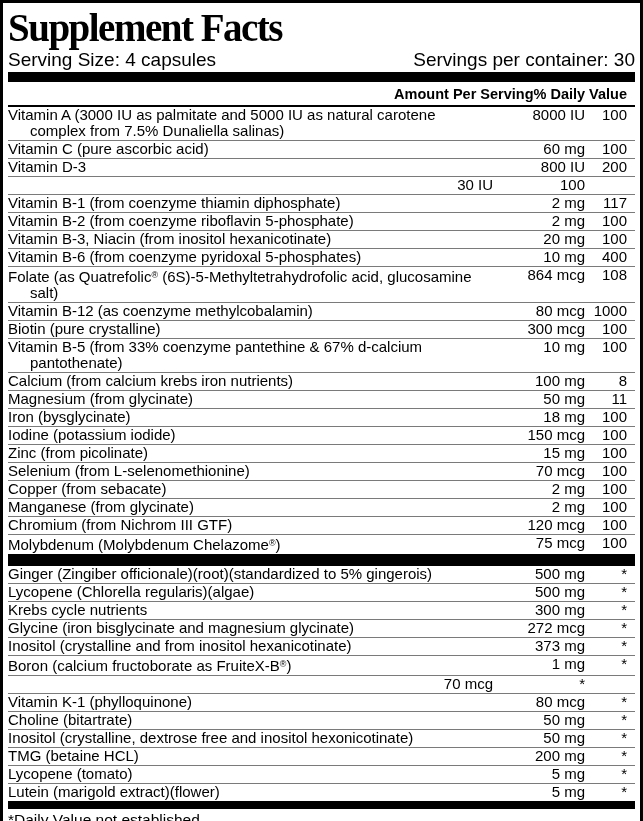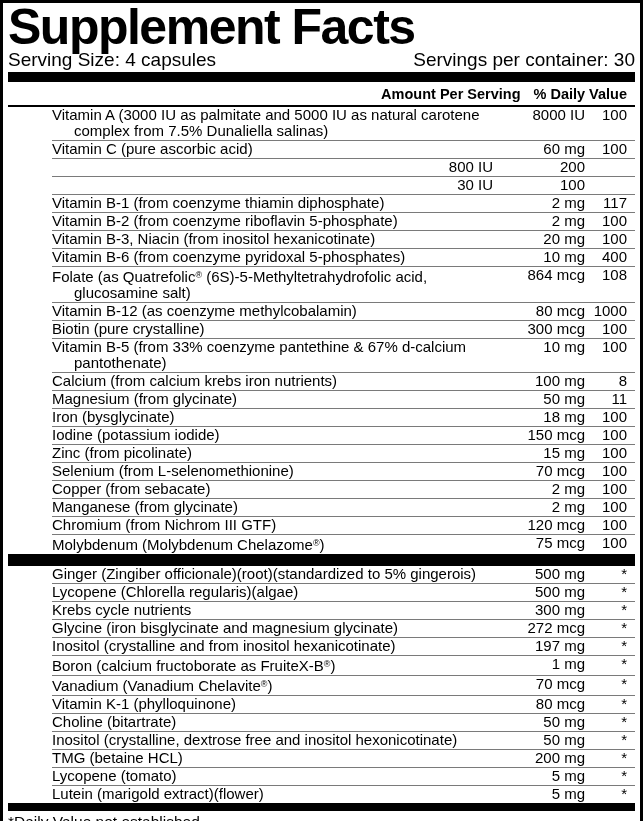--- a/index.html
+++ b/index.html
@@ -1,26 +1,26 @@
 <!DOCTYPE html>
 <html><head>
 <meta charset="utf-8">
 <style>
   html,body{margin:0;padding:0;background:#fff;}
   body{width:643px;height:821px;font-family:"Liberation Sans",sans-serif;color:#000;-webkit-font-smoothing:antialiased;}
   .label-box{box-sizing:border-box;width:643px;border:3px solid #000;padding:0 5px;background:#fff;}
-  .title{font-family:Liberation Sans, sans-serif;font-weight:bold;font-size:50px;line-height:43px;letter-spacing:-1.5px;padding-top:3px;white-space:nowrap;}
+  .title{font-family:Liberation Serif, serif;font-weight:bold;font-size:39px;line-height:43px;letter-spacing:-1.5px;padding-top:3px;white-space:nowrap;}
   .serving-line{display:flex;justify-content:space-between;font-size:19px;line-height:21px;}
   .bar{background:#000;}
   .bar-1{height:10px;margin:2px 0 3px 0;}
   .bar-2{height:12px;}
   .bar-3{height:8px;}
-  .col-header{display:flex;justify-content:flex-end;align-items:baseline;gap:13px;font-weight:bold;font-size:14.5px;line-height:15px;padding:2px 8px 2.5px 0;border-bottom:2.5px solid #000;}
+  .col-header{display:flex;justify-content:flex-end;align-items:baseline;font-weight:bold;font-size:14.5px;line-height:15px;padding:2px 8px 2.5px 0;border-bottom:2.5px solid #000;}
   .rows{display:block;}
-  .row{display:grid;grid-template-columns:1fr 92px 42px;padding:0.5px 8px 0.5px 0;border-top:1px solid #7a7a7a;font-size:15px;line-height:16px;align-items:start;margin-left:44px;}
+  .row{display:grid;grid-template-columns:1fr 92px 42px;padding:0.5px 8px 0.5px 0;border-top:1px solid #7a7a7a;font-size:15px;line-height:16px;align-items:start;}
   .rows .row:first-child{border-top:none;}
   .cell-name{padding-left:22px;text-indent:-22px;}
   .cell-amount,.cell-dv{text-align:right;white-space:nowrap;}
   .it{text-align:center;}
   .sup{font-size:9px;vertical-align:4px;}
   .footnote{font-size:15.5px;line-height:16px;padding:3px 0 3.5px 0;}
 </style>
 </head>
 <body>
 
@@ -45,20 +45,21 @@
     <span class="cell-name"><span>Vitamin A (3000 IU as palmitate and 5000 IU as natural carotene complex from 7.5% Dunaliella salinas)</span></span>
     <span class="cell-amount">8000 IU</span>
     <span class="cell-dv">100</span>
   </div>
       <div class="row">
     <span class="cell-name"><span>Vitamin C (pure ascorbic acid)</span></span>
     <span class="cell-amount">60 mg</span>
     <span class="cell-dv">100</span>
   </div>
       <div class="row">
+    <span class="cell-name"><span>Vitamin D-3</span></span>
     <span class="cell-amount">800 IU</span>
     <span class="cell-dv">200</span>
   </div>
       <div class="row">
     <span class="cell-amount">30 IU</span>
     <span class="cell-dv">100</span>
   </div>
       <div class="row">
     <span class="cell-name"><span>Vitamin B-1 (from coenzyme thiamin diphosphate)</span></span>
     <span class="cell-amount">2 mg</span>
@@ -169,30 +170,29 @@
     <span class="cell-amount">300 mg</span>
     <span class="cell-dv">*</span>
   </div>
       <div class="row">
     <span class="cell-name"><span>Glycine (iron bisglycinate and magnesium glycinate)</span></span>
     <span class="cell-amount">272 mcg</span>
     <span class="cell-dv">*</span>
   </div>
       <div class="row">
     <span class="cell-name"><span>Inositol (crystalline and from inositol hexanicotinate)</span></span>
-    <span class="cell-amount">197 mg</span>
+    <span class="cell-amount">373 mg</span>
     <span class="cell-dv">*</span>
   </div>
       <div class="row">
     <span class="cell-name"><span>Boron (calcium fructoborate as FruiteX-B</span><span class="sup">®</span><span>)</span></span>
     <span class="cell-amount">1 mg</span>
     <span class="cell-dv">*</span>
   </div>
       <div class="row">
-    <span class="cell-name"><span>Vanadium (Vanadium Chelavite</span><span class="sup">®</span><span>)</span></span>
     <span class="cell-amount">70 mcg</span>
     <span class="cell-dv">*</span>
   </div>
       <div class="row">
     <span class="cell-name"><span>Vitamin K-1 (phylloquinone)</span></span>
     <span class="cell-amount">80 mcg</span>
     <span class="cell-dv">*</span>
   </div>
       <div class="row">
     <span class="cell-name"><span>Choline (bitartrate)</span></span>

